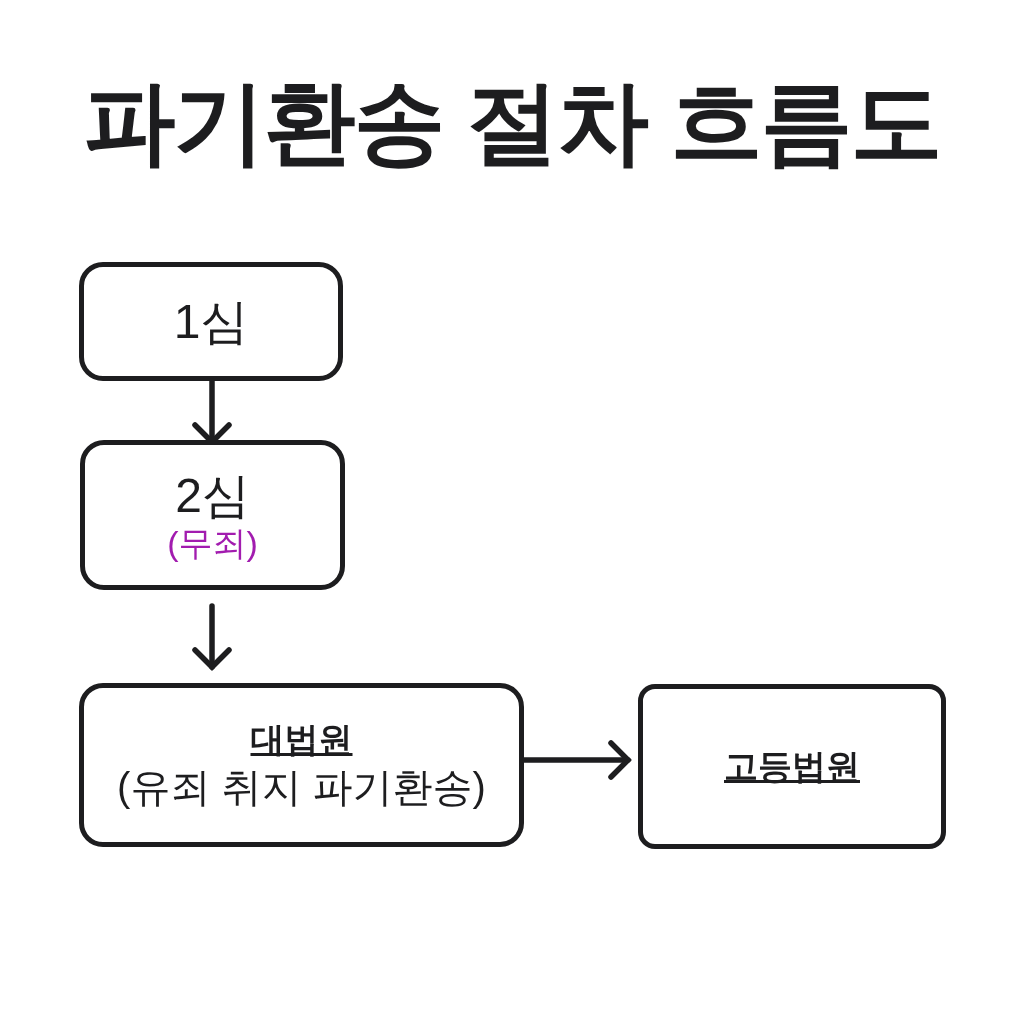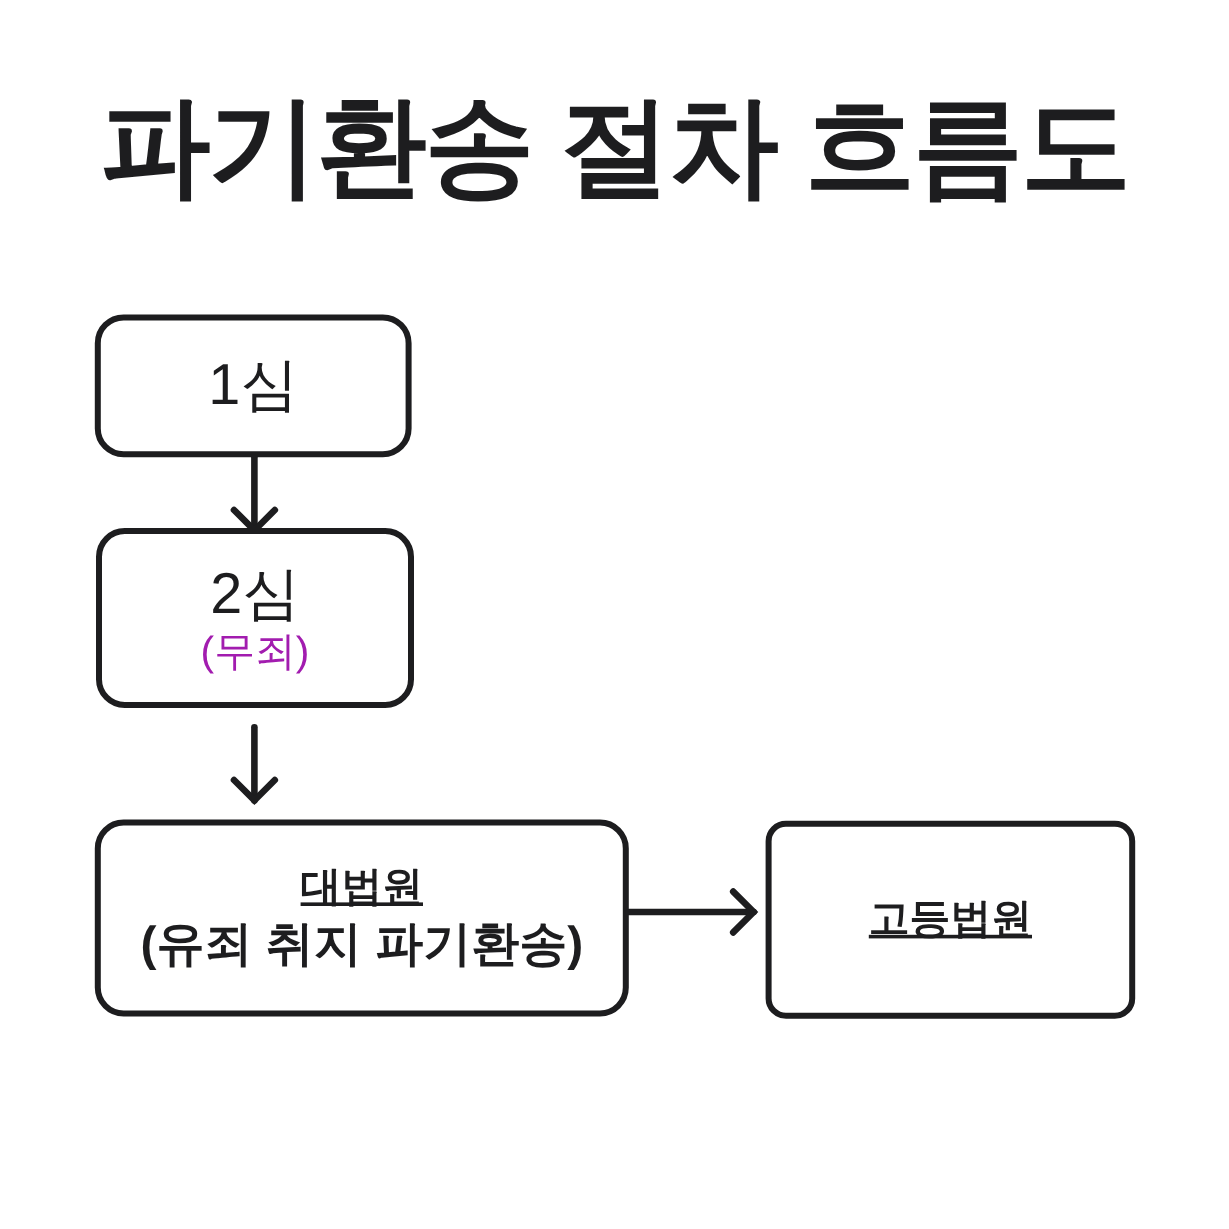--- a/index.html
+++ b/index.html
@@ -61,21 +61,21 @@
   }
   .sublabel-sm {
     font-size: 34px;
     font-weight: 500;
     line-height: 1.1;
     margin-top: 2px;
     color: #a21caf;
   }
   .sublabel-md {
     font-size: 40px;
-    font-weight: 700;
+    font-weight: 400;
     line-height: 1.15;
     margin-top: 4px;
     color: #1d1d1f;
   }
   .arrow {
     position: absolute;
     overflow: visible;
   }
   .arrow-1 { left: 186px; top: 381px; }
   .arrow-2 { left: 186px; top: 606px; }

